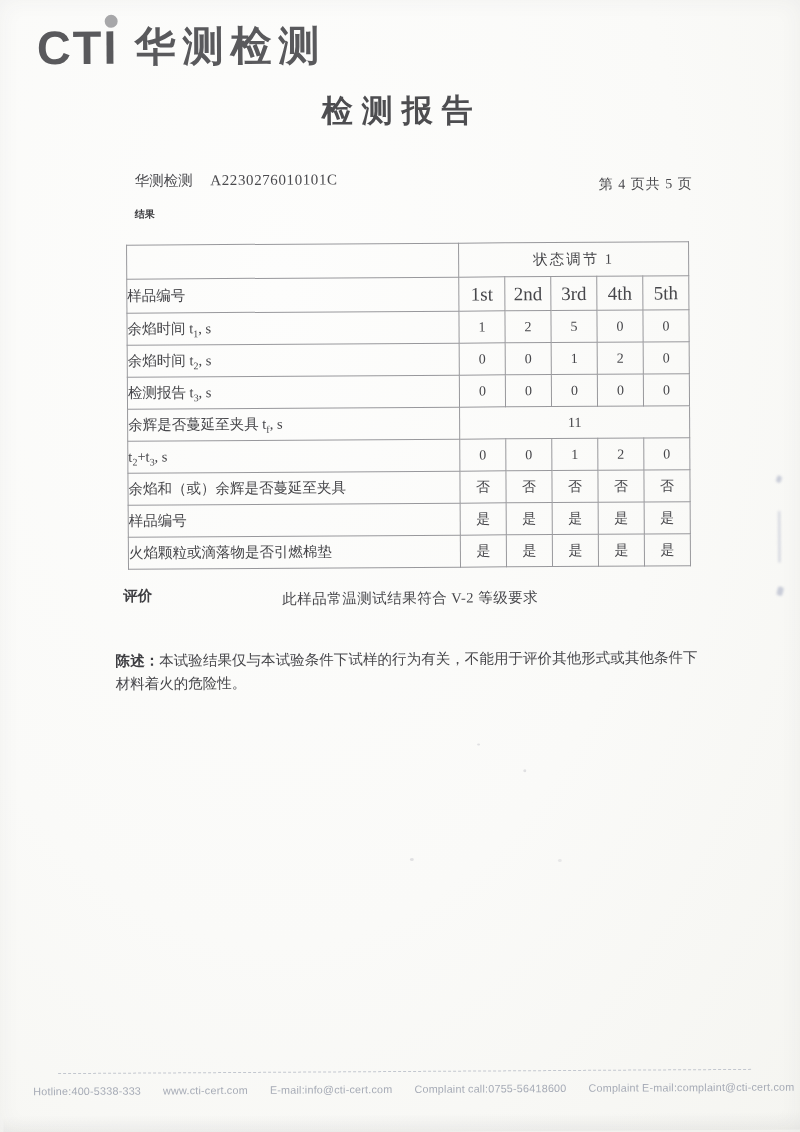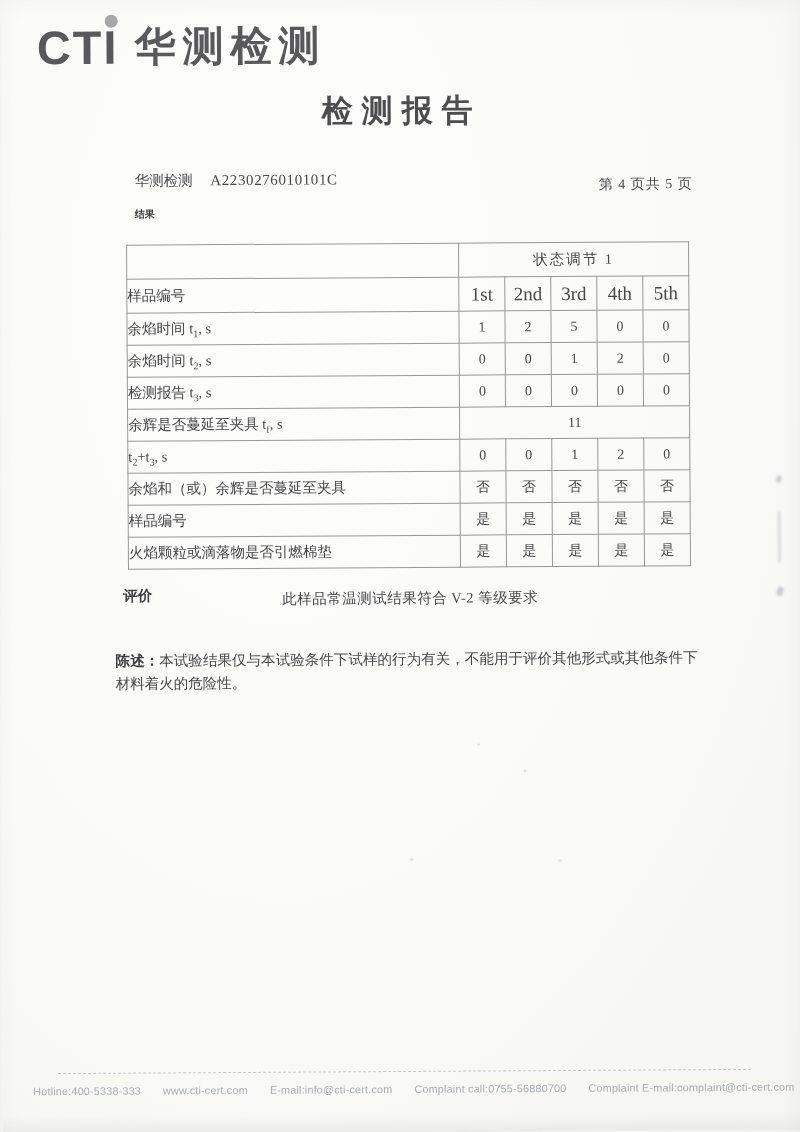--- a/index.html
+++ b/index.html
@@ -192,21 +192,21 @@
 
     <div class="statement">
       <b>陈述：</b><span>本试验结果仅与本试验条件下试样的行为有关，不能用于评价其他形式或其他条件下材料着火的危险性。</span>
     </div>
 
     <div class="footer-rule"></div>
     <div class="footer">
         <span>Hotline:400-5338-333</span>
         <span>www.cti-cert.com</span>
         <span>E-mail:info@cti-cert.com</span>
-        <span>Complaint call:0755-56880700</span>
+        <span>Complaint call:0755-56418600</span>
         <span>Complaint E-mail:complaint@cti-cert.com</span>
       </div>
 
     <div class="bleed">
         <i></i>
         <i></i>
         <i></i>
       </div>
     <span class="speck s1"></span>
     <span class="speck s2"></span>

